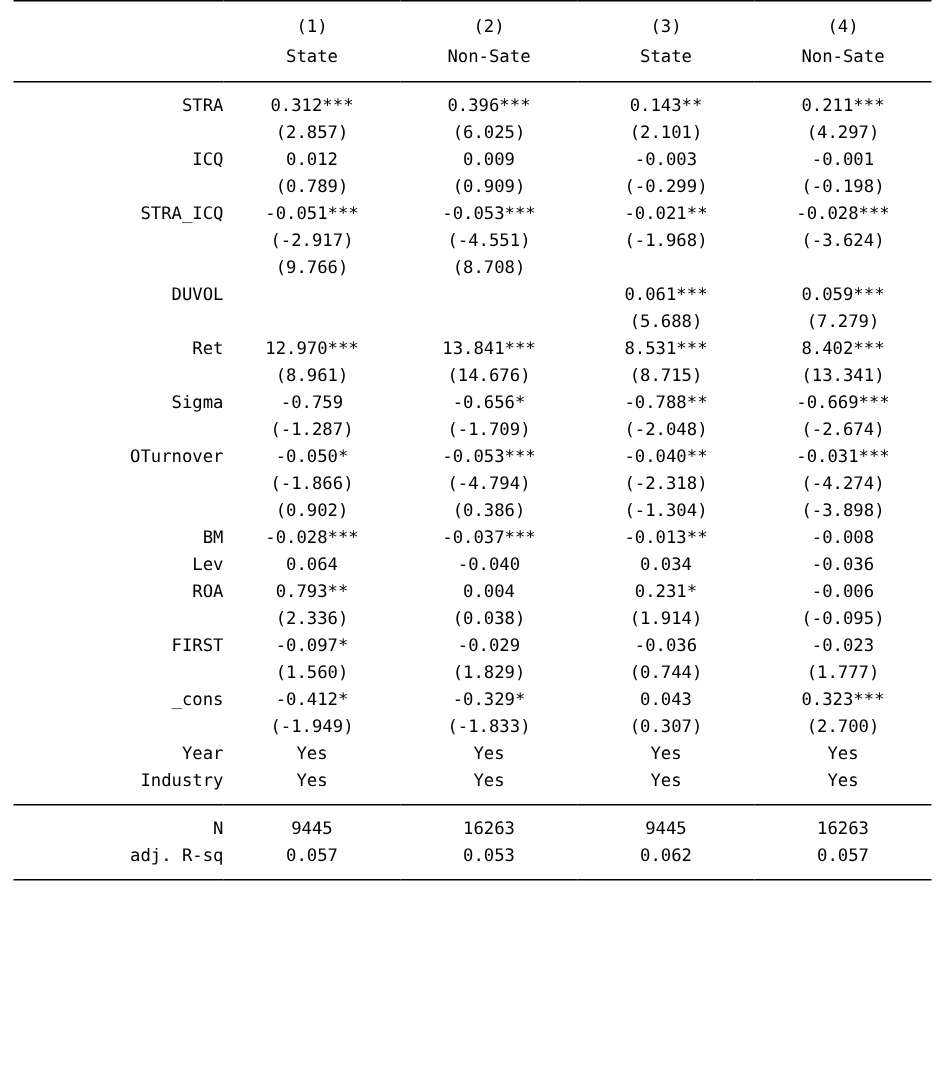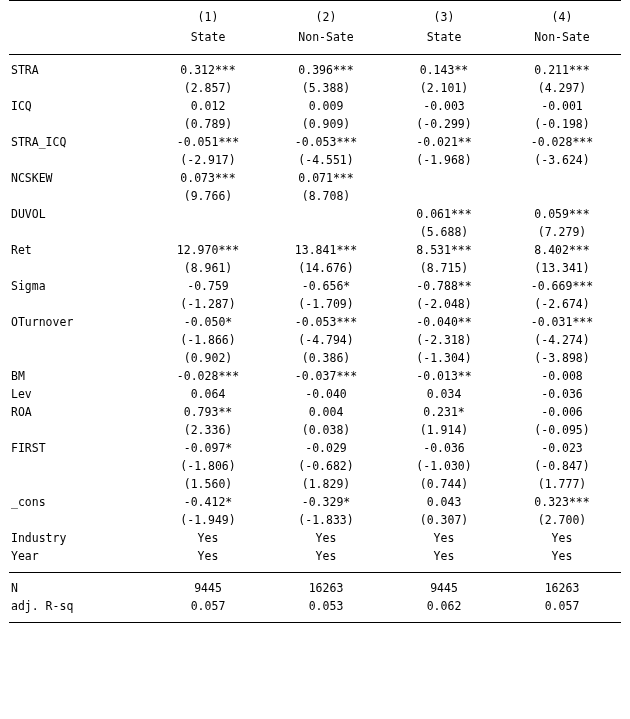--- a/index.html
+++ b/index.html
@@ -38,21 +38,21 @@
   col.datacol { width: 118px; }
   .hrule td {
     border-top: 1px solid #000;
     height: 1px;
     padding: 0;
     font-size: 0;
     line-height: 0;
   }
   .pad-small td { height: 6px; }
   .varname {
-    text-align: left;
+    text-align: right;
     padding-left: 2px !important;
     white-space: nowrap;
   }
   .num {
     text-align: center;
     white-space: nowrap;
   }
   .row-coef td { height: 18px; }
   .row-se td { height: 18px; }
   .hdr td { height: 20px; text-align: center; }
@@ -105,21 +105,21 @@
       <tr class="row-coef">
         <td class="varname">STRA</td>
         <td class="num">0.312***</td>
         <td class="num">0.396***</td>
         <td class="num">0.143**</td>
         <td class="num">0.211***</td>
       </tr>
       <tr class="row-se">
         <td class="varname blank"></td>
         <td class="num">(2.857)</td>
-        <td class="num">(5.388)</td>
+        <td class="num">(6.025)</td>
         <td class="num">(2.101)</td>
         <td class="num">(4.297)</td>
       </tr>
 
       <tr class="row-coef">
         <td class="varname">ICQ</td>
         <td class="num">0.012</td>
         <td class="num">0.009</td>
         <td class="num">-0.003</td>
         <td class="num">-0.001</td>
@@ -140,27 +140,20 @@
         <td class="num">-0.028***</td>
       </tr>
       <tr class="row-se">
         <td class="varname blank"></td>
         <td class="num">(-2.917)</td>
         <td class="num">(-4.551)</td>
         <td class="num">(-1.968)</td>
         <td class="num">(-3.624)</td>
       </tr>
 
-      <tr class="row-coef">
-        <td class="varname">NCSKEW</td>
-        <td class="num">0.073***</td>
-        <td class="num">0.071***</td>
-        <td class="num"></td>
-        <td class="num"></td>
-      </tr>
       <tr class="row-se">
         <td class="varname blank"></td>
         <td class="num">(9.766)</td>
         <td class="num">(8.708)</td>
         <td class="num"></td>
         <td class="num"></td>
       </tr>
 
       <tr class="row-coef">
         <td class="varname">DUVOL</td>
@@ -261,27 +254,20 @@
         <td class="num">(-0.095)</td>
       </tr>
 
       <tr class="row-coef">
         <td class="varname">FIRST</td>
         <td class="num">-0.097*</td>
         <td class="num">-0.029</td>
         <td class="num">-0.036</td>
         <td class="num">-0.023</td>
       </tr>
-      <tr class="row-se">
-        <td class="varname blank"></td>
-        <td class="num">(-1.806)</td>
-        <td class="num">(-0.682)</td>
-        <td class="num">(-1.030)</td>
-        <td class="num">(-0.847)</td>
-      </tr>
 
       <tr class="row-se">
         <td class="varname blank"></td>
         <td class="num">(1.560)</td>
         <td class="num">(1.829)</td>
         <td class="num">(0.744)</td>
         <td class="num">(1.777)</td>
       </tr>
 
       <tr class="row-coef">
@@ -293,29 +279,29 @@
       </tr>
       <tr class="row-se">
         <td class="varname blank"></td>
         <td class="num">(-1.949)</td>
         <td class="num">(-1.833)</td>
         <td class="num">(0.307)</td>
         <td class="num">(2.700)</td>
       </tr>
 
       <tr class="row-coef">
+        <td class="varname">Year</td>
+        <td class="num">Yes</td>
+        <td class="num">Yes</td>
+        <td class="num">Yes</td>
+        <td class="num">Yes</td>
+      </tr>
+
+      <tr class="row-coef">
         <td class="varname">Industry</td>
-        <td class="num">Yes</td>
-        <td class="num">Yes</td>
-        <td class="num">Yes</td>
-        <td class="num">Yes</td>
-      </tr>
-
-      <tr class="row-coef">
-        <td class="varname">Year</td>
         <td class="num">Yes</td>
         <td class="num">Yes</td>
         <td class="num">Yes</td>
         <td class="num">Yes</td>
       </tr>
 
       <tr class="pad-small">
         <td colspan="5"></td>
       </tr>
       <tr class="hrule">

